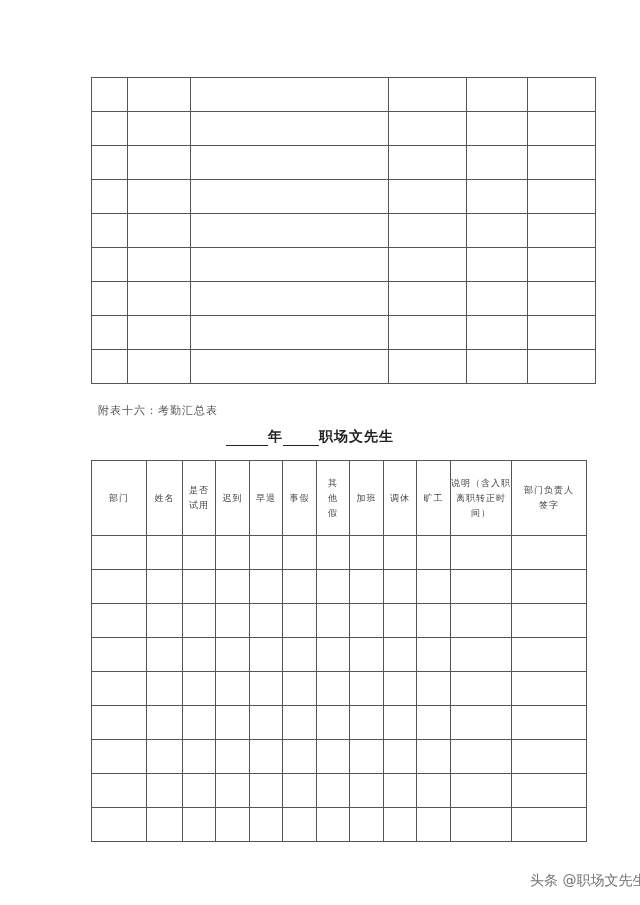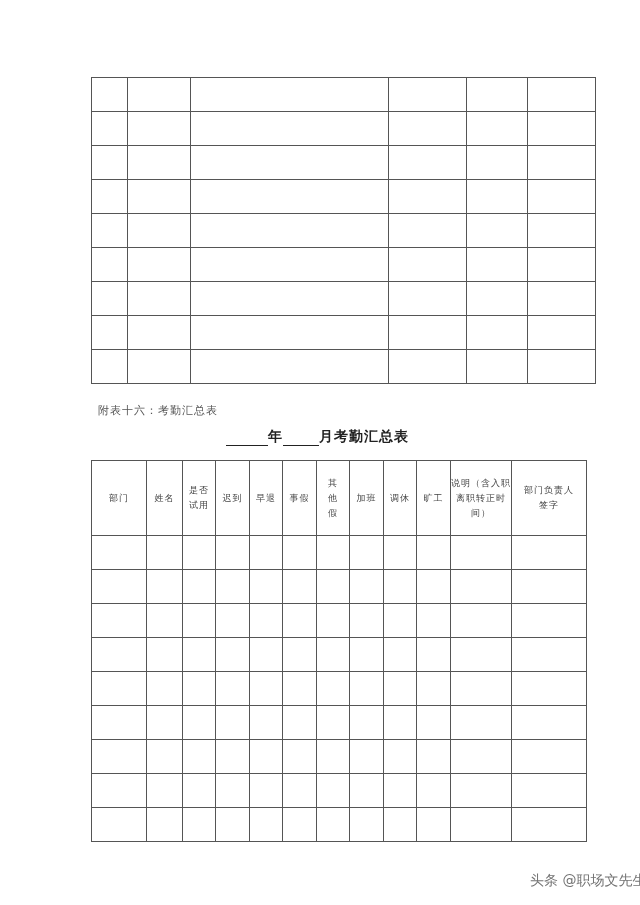--- a/index.html
+++ b/index.html
@@ -100,21 +100,21 @@
         <td></td>
         <td></td>
         <td></td>
       </tr>
     </tbody>
 </table>
 
 <div class="caption">附表十六：考勤汇总表</div>
 
 <div class="title">
-  <span class="blank" style="width:42px"></span><span>年</span><span class="blank" style="width:36px"></span><span>月考勤汇总表</span>
+  <span class="blank" style="width:42px"></span><span>年</span><span class="blank" style="width:36px"></span><span>职场文先生</span>
 </div>
 
 <table id="att-table">
   <colgroup id="att-cols">
       <col style="width: 55px;">
       <col style="width: 36px;">
       <col style="width: 33px;">
       <col style="width: 34px;">
       <col style="width: 33px;">
       <col style="width: 34px;">

